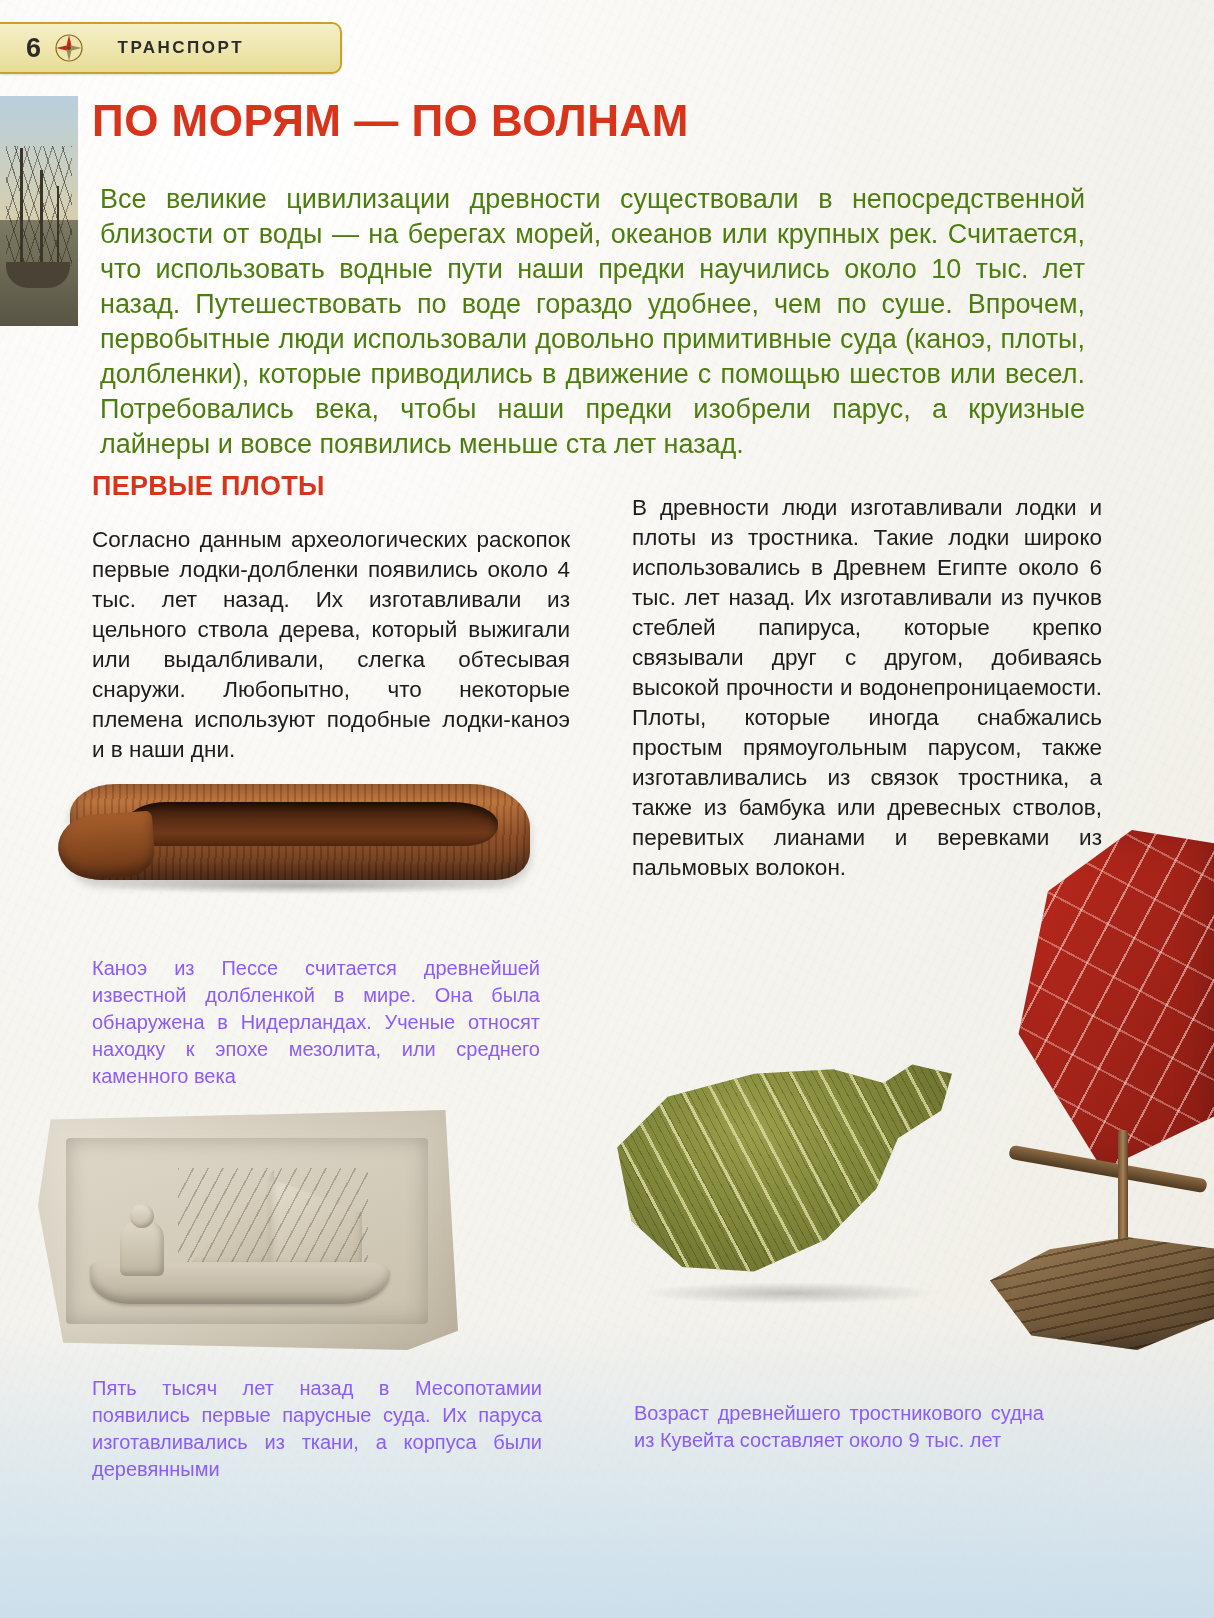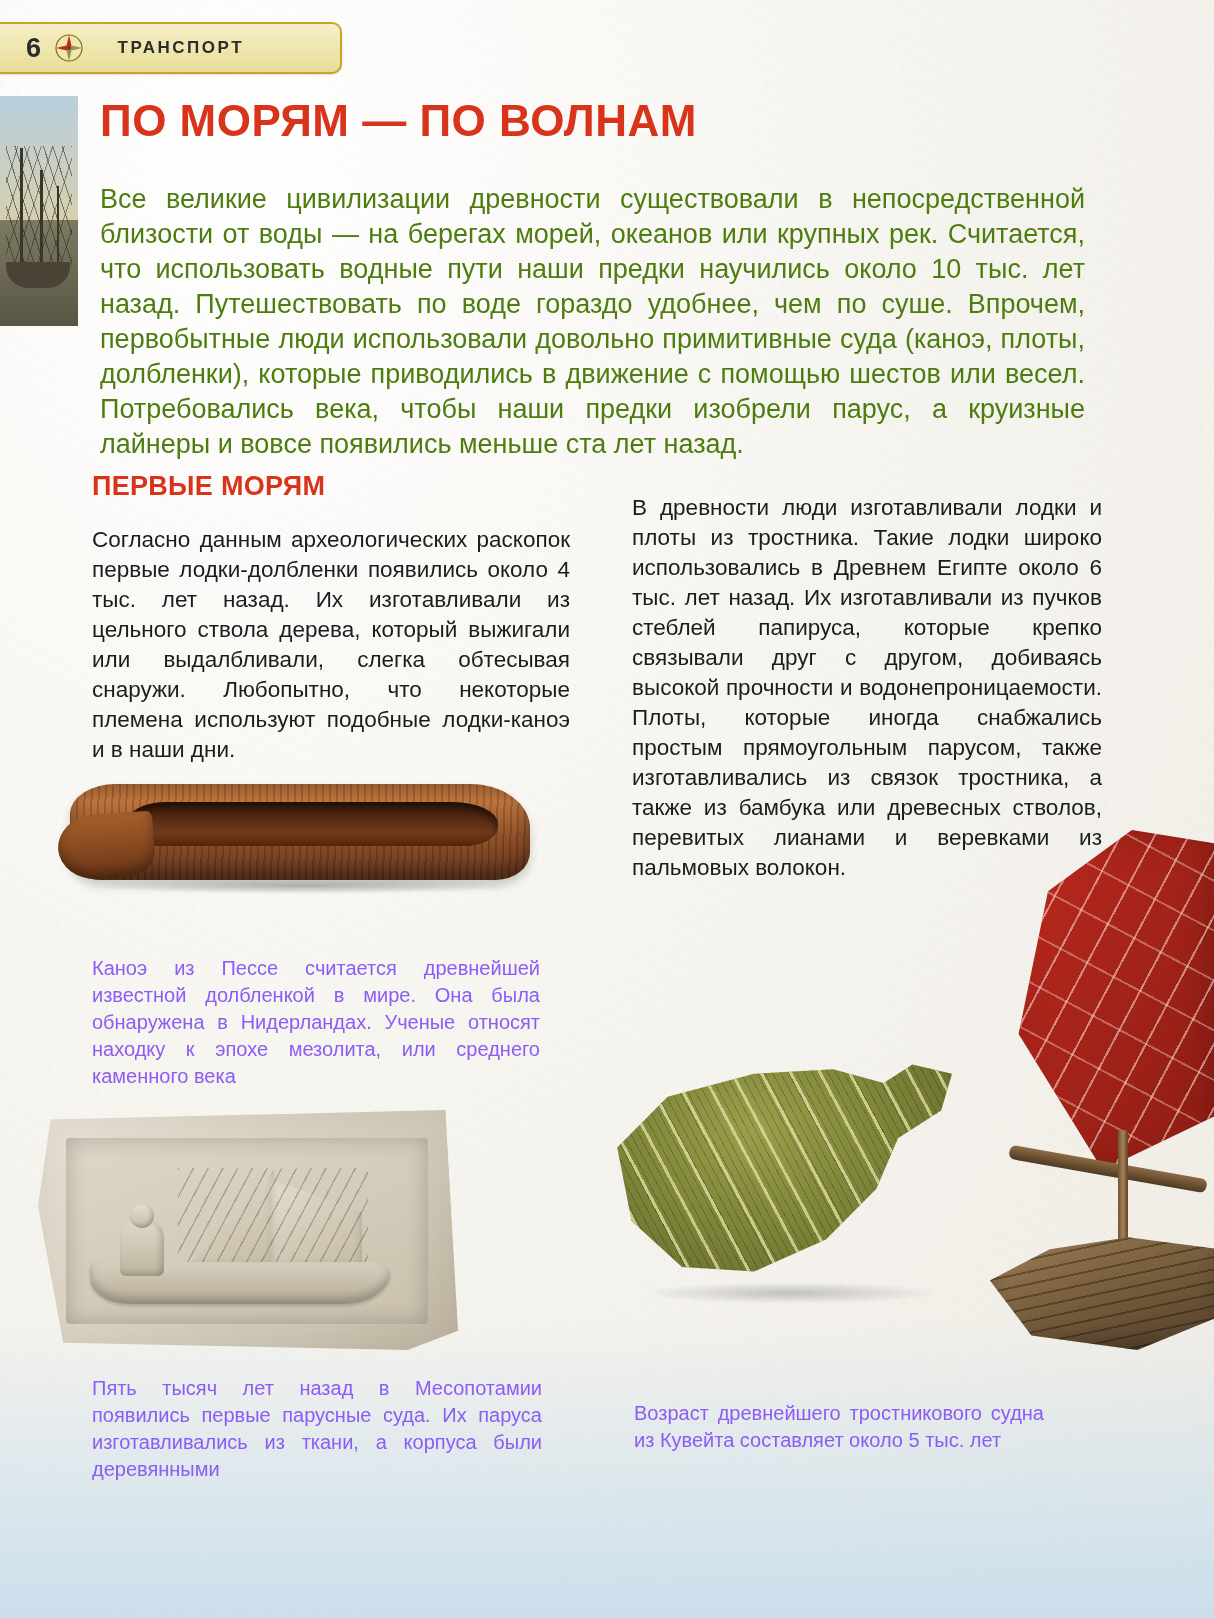--- a/index.html
+++ b/index.html
@@ -103,21 +103,21 @@
   .content {
     position: absolute;
     left: 92px;
     top: 0;
     width: 1010px;
   }
 
   h1.title {
     margin: 0;
     position: absolute;
-    left: 8px;
+    left: 0;
     top: 96px;
     font-size: 44px;
     font-weight: bold;
     letter-spacing: .5px;
     color: #d8341c;
     text-shadow: 0 1px 0 rgba(255,255,255,.6);
   }
 
   .intro {
     position: absolute;
@@ -363,21 +363,21 @@
   <div class="hull"></div>
 </div>
 
 <div class="content">
 
   <h1 class="title">ПО МОРЯМ — ПО ВОЛНАМ</h1>
 
   <p class="intro">Все великие цивилизации древности существовали в непосредственной близости от воды — на берегах морей, океанов или крупных рек. Считается, что использовать водные пути наши предки научились около 10 тыс. лет назад. Путешествовать по воде гораздо удобнее, чем по суше. Впрочем, первобытные люди использовали довольно примитивные суда (каноэ, плоты, долбленки), которые приводились в движение с помощью шестов или весел. Потребовались века, чтобы наши предки изобрели парус, а круизные лайнеры и вовсе появились меньше ста лет назад.</p>
 
   <div class="col-left">
-    <h2 class="subhead">ПЕРВЫЕ МОРЯМ</h2>
+    <h2 class="subhead">ПЕРВЫЕ ПЛОТЫ</h2>
     <p class="body-text">Согласно данным археологических раскопок первые лодки-долбленки появились около 4 тыс. лет назад. Их изготавливали из цельного ствола дерева, который выжигали или выдалбливали, слегка обтесывая снаружи. Любопытно, что некоторые племена используют подобные лодки-каноэ и в наши дни.</p>
   </div>
 
   <div class="col-right">
     <p class="body-text">В древности люди изготавливали лодки и плоты из тростника. Такие лодки широко использовались в Древнем Египте около 6 тыс. лет назад. Их изготавливали из пучков стеблей папируса, которые крепко связывали друг с другом, добиваясь высокой прочности и водонепроницаемости. Плоты, которые иногда снабжались простым прямоугольным парусом, также изготавливались из связок тростника, а также из бамбука или древесных стволов, перевитых лианами и веревками из пальмовых волокон.</p>
   </div>
 
 </div>
 
 <div class="fig-canoe">
@@ -397,21 +397,21 @@
   <div class="relief-hull"></div>
   <div class="relief-figure"></div>
 </div>
 <p class="caption cap-relief">Пять тысяч лет назад в Месопотамии появились первые парусные суда. Их паруса изготавливались из ткани, а корпуса были деревянными</p>
 
 <div class="fig-reed">
   <div class="reed-shadow"></div>
   <div class="reed-hull"></div>
   <div class="reed-bands"></div>
 </div>
-<p class="caption cap-reed">Возраст древнейшего тростникового судна из Кувейта составляет около 5 тыс. лет</p>
+<p class="caption cap-reed">Возраст древнейшего тростникового судна из Кувейта составляет около 9 тыс. лет</p>
 
 <div class="fig-junk">
   <div class="junk-sail"></div>
   <div class="junk-ribs"></div>
   <div class="junk-boom"></div>
   <div class="junk-mast"></div>
   <div class="junk-hullwood"></div>
   <div class="junk-planks"></div>
 </div>
 

